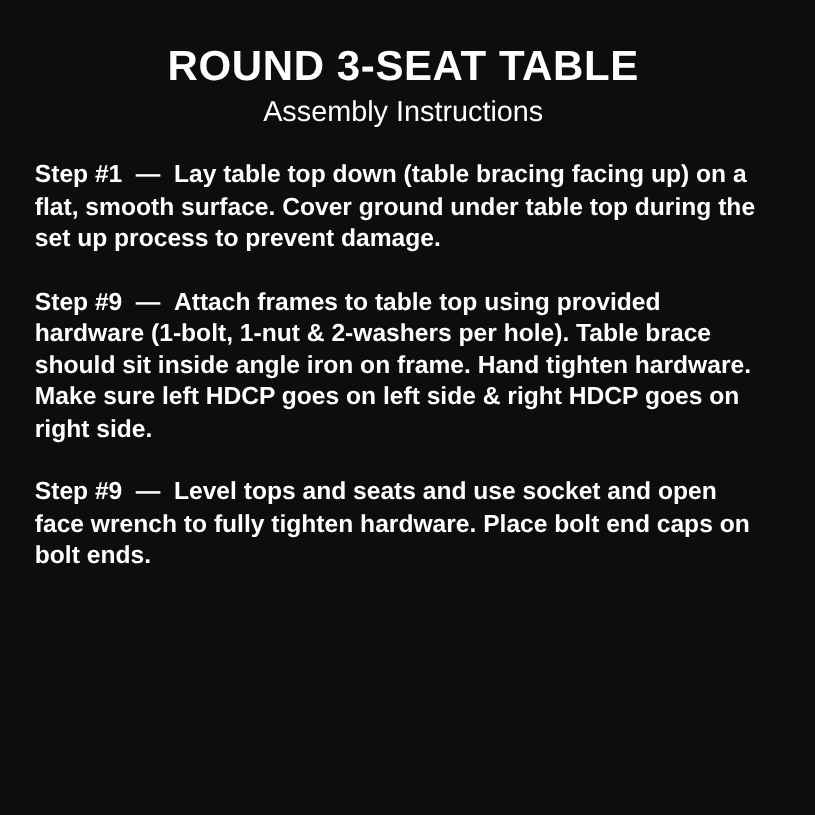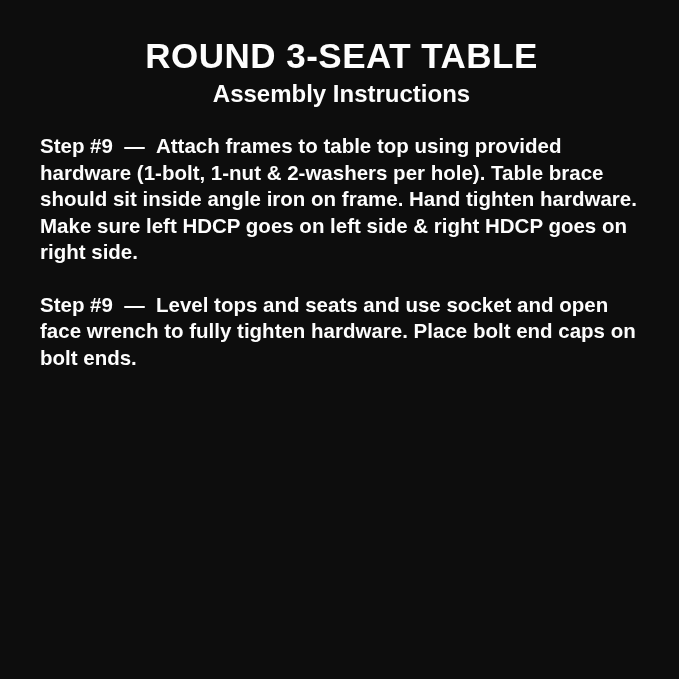--- a/index.html
+++ b/index.html
@@ -13,36 +13,36 @@
     overflow: hidden;
     font-family: "Liberation Sans", sans-serif;
     font-weight: 700;
     color: #fdfdfd;
     -webkit-font-smoothing: antialiased;
   }
   .sheet {
     box-sizing: border-box;
     width: 679px;
     height: 679px;
-    padding: 38px 36px 30px 40px;
+    padding: 38px 36px 30px 29px;
   }
   .title {
     margin: 0;
     text-align: center;
     font-size: 35px;
     line-height: 1.05;
     letter-spacing: 0.5px;
     font-weight: 700;
   }
   .subtitle {
     margin: 6px 0 0 0;
     text-align: center;
     font-size: 24px;
     line-height: 1.1;
-    font-weight: 700;
+    font-weight: 400;
   }
   .steps {
     margin-top: 26px;
     width: 604px;
   }
   .step {
     margin: 0 0 26px 0;
     font-size: 20.5px;
     line-height: 26.5px;
     font-weight: 700;
@@ -53,20 +53,21 @@
   }
 </style>
 </head>
 <body>
 
 <main class="sheet">
   <h1 class="title">ROUND 3-SEAT TABLE</h1>
   <h2 class="subtitle">Assembly Instructions</h2>
 
   <section class="steps">
+    <p class="step"><span>Step #1</span><span class="dash">—</span><span>Lay table top down (table bracing facing up) on a flat, smooth surface. Cover ground under table top during the set up process to prevent damage.</span></p>
 
     <p class="step"><span>Step #9</span><span class="dash">—</span><span>Attach frames to table top using provided hardware (1-bolt, 1-nut &amp; 2-washers per hole). Table brace should sit inside angle iron on frame. Hand tighten hardware. Make sure left HDCP goes on left side &amp; right HDCP goes on right side.</span></p>
 
 
 
 
     <p class="step"><span>Step #9</span><span class="dash">—</span><span>Level tops and seats and use socket and open face wrench to fully tighten hardware. Place bolt end caps on bolt ends.</span></p>
   </section>
 </main>
 

